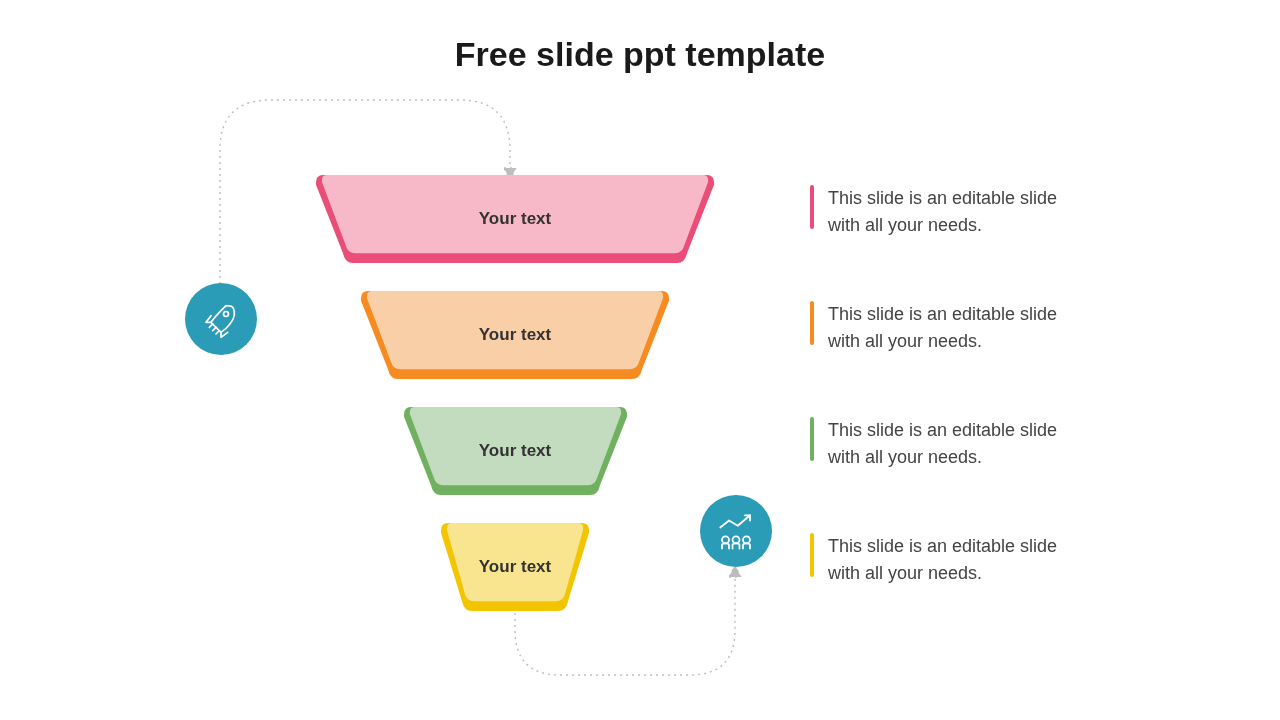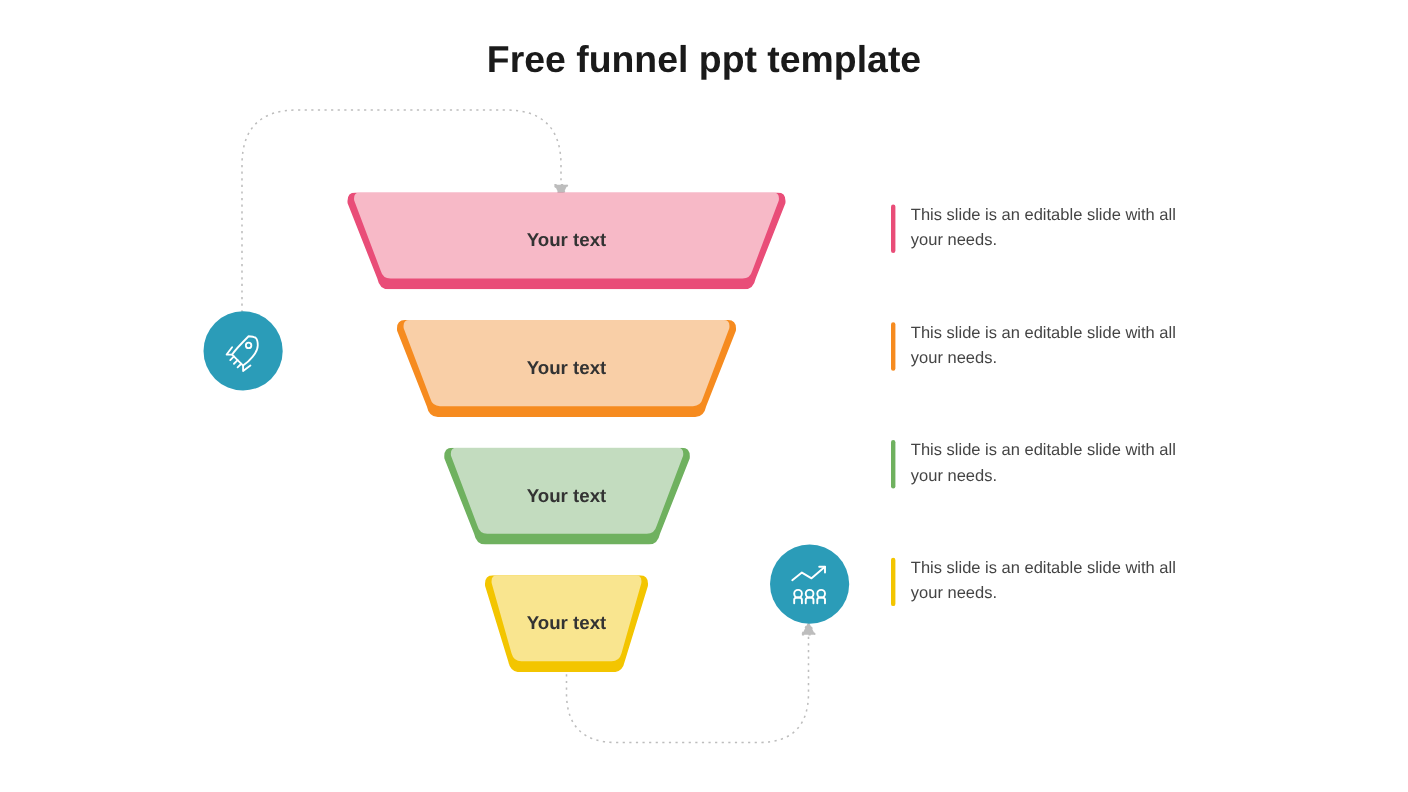--- a/index.html
+++ b/index.html
@@ -54,23 +54,23 @@
 
   
   .descs {
     position: absolute;
     left: 810px;
     top: 185px;
     width: 270px;
   }
   .desc {
     display: flex;
-    align-items: flex-end;
+    align-items: flex-start;
     margin-bottom: 62px;
-    font-size: 15px;
+    font-size: 18px;
     line-height: 1.5;
     color: #444;
   }
   .desc .bar {
     width: 4px;
     height: 44px;
     border-radius: 2px;
     margin-right: 14px;
     flex: 0 0 4px;
   }
@@ -100,21 +100,21 @@
     stroke-dasharray: 2 4;
     pointer-events: none;
   }
   .arrowhead {
     fill: #bdbdbd;
   }
 </style>
 </head>
 <body>
 
-<div class="title">Free funnel ppt template</div>
+<div class="title">Free slide ppt template</div>
 
 <svg class="connector" style="left:160px; top:90px;" width="390" height="220">
   <path d="M 60 230 L 60 60 Q 60 10 110 10 L 300 10 Q 350 10 350 60 L 350 80"></path>
   <polygon class="arrowhead" points="344,78 356,78 350,90"></polygon>
 </svg>
 
 <svg class="connector" style="left:480px; top:560px;" width="290" height="130">
   <path d="M 35 5 L 35 70 Q 35 115 80 115 L 210 115 Q 255 115 255 70 L 255 15"></path>
   <polygon class="arrowhead" points="249,17 261,17 255,5"></polygon>
 </svg>

